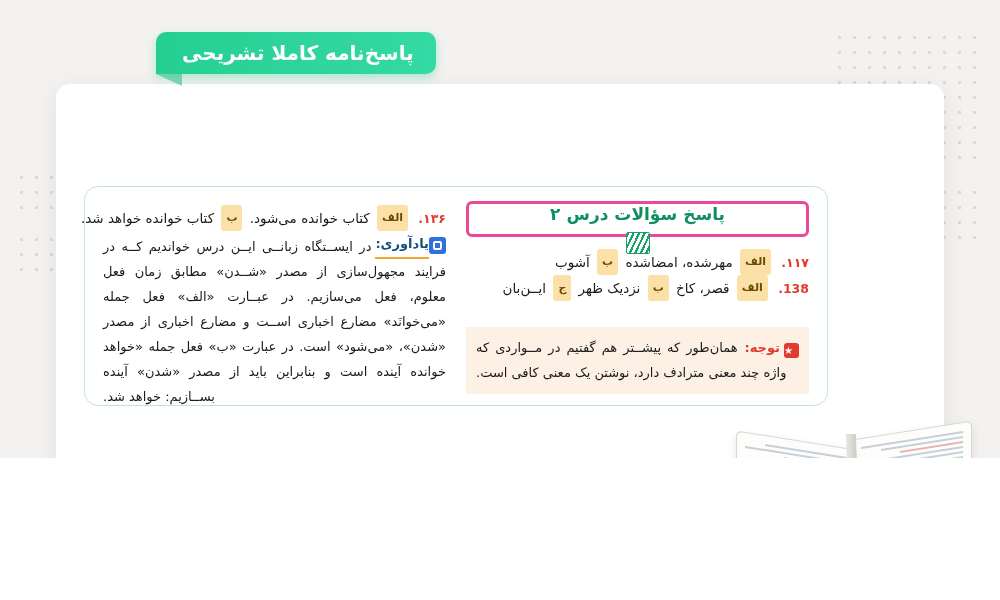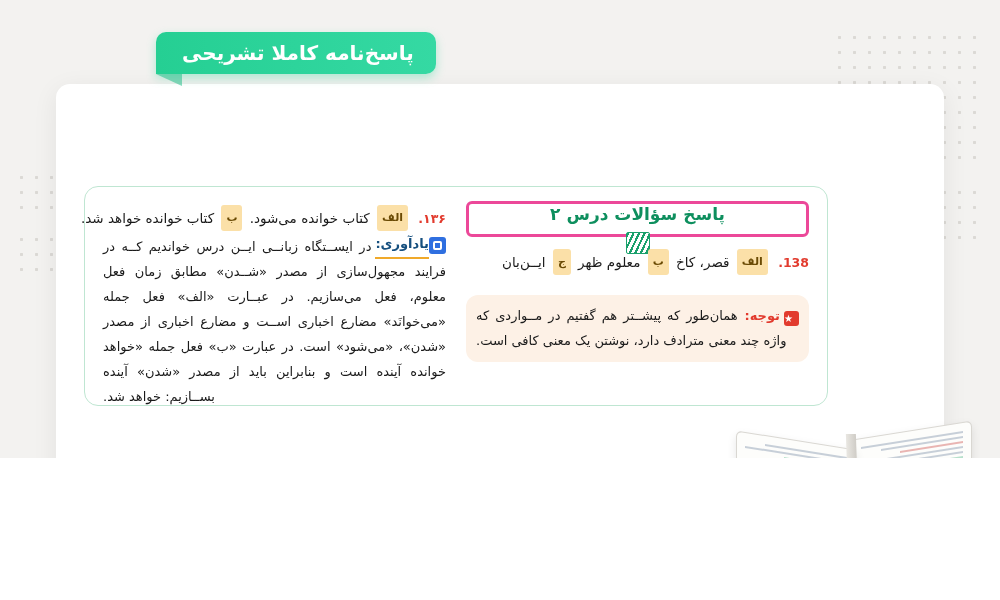--- a/index.html
+++ b/index.html
@@ -152,23 +152,23 @@
     font-size: 11px;
     font-weight: bold;
     border-radius: 3px;
     padding: 1px 5px;
     margin: 0 3px;
     vertical-align: 2px;
   }
 
   
   .note {
-    margin-top: 20px;
+    margin-top: 26px;
     background: #fdf1e6;
-    border-radius: 12px;
+    border-radius: 0;
     padding: 8px 10px 9px 10px;
     direction: rtl;
     text-align: justify;
     text-align-last: left;
   }
   .note .star {
     display: inline-block;
     width: 15px; height: 15px;
     background: #e23b2e;
     color: #fff;
@@ -323,28 +323,35 @@
 
   <div class="inner-box">
 
     <div class="col-right">
 
       <div class="sec-head">
         <div class="title">پاسخ سؤالات درس ۲</div>
         <div class="hatch"></div>
       </div>
 
+      <div class="ans-line">
+        <span class="qnum">۱۱۷.</span>
+        <span class="opt">الف</span>
+        <span>مهرشده، امضاشده</span>
+        <span class="opt">ب</span>
+        <span>آشوب</span>
+      </div>
 
 
       <div class="ans-line">
         <span class="qnum">138.</span>
         <span class="opt">الف</span>
         <span>قصر، کاخ</span>
         <span class="opt">ب</span>
-        <span>معلوم ظهر</span>
+        <span>نزدیک ظهر</span>
         <span class="opt">ج</span>
         <span>ایــن‌بان</span>
       </div>
 
       <div class="note">
         <span class="star">★</span><span class="label">توجه:</span>
         <span class="body">همان‌طور که پیشــتر هم گفتیم در مــواردی که واژه چند معنی مترادف دارد، نوشتن یک معنی کافی است.</span>
       </div>
 
     </div>

